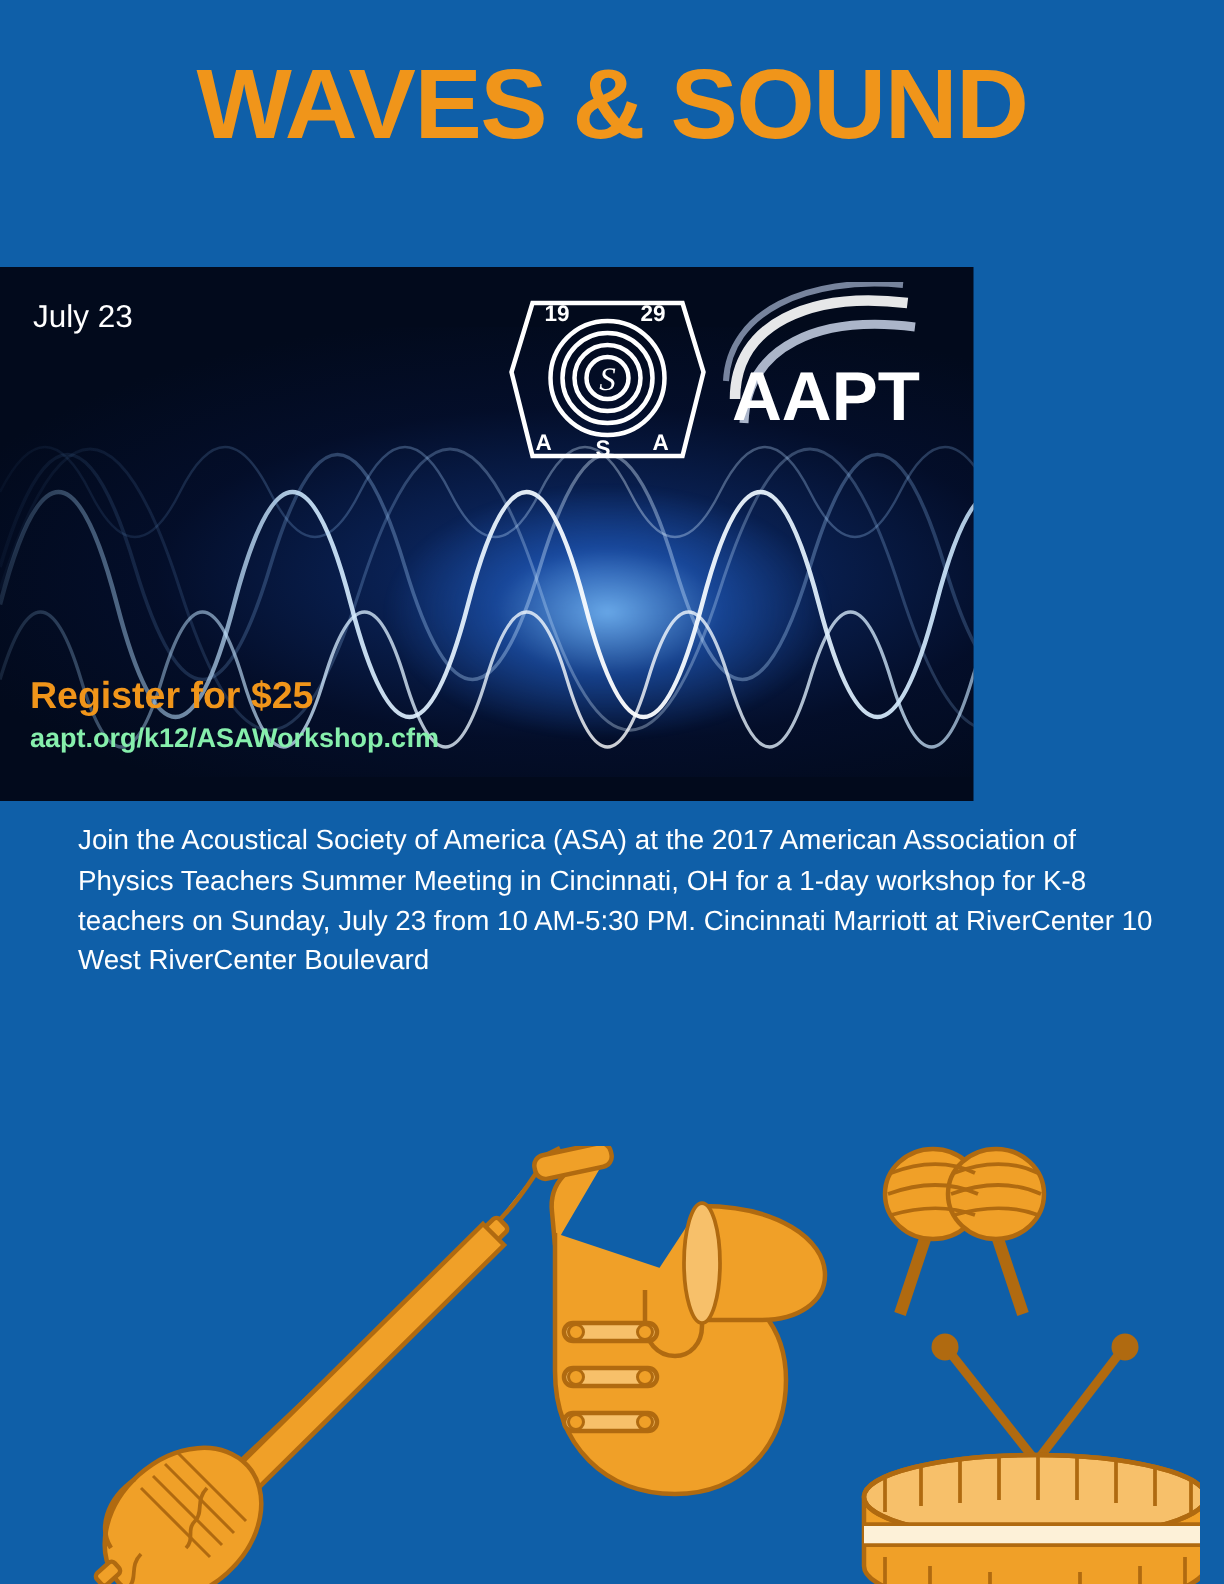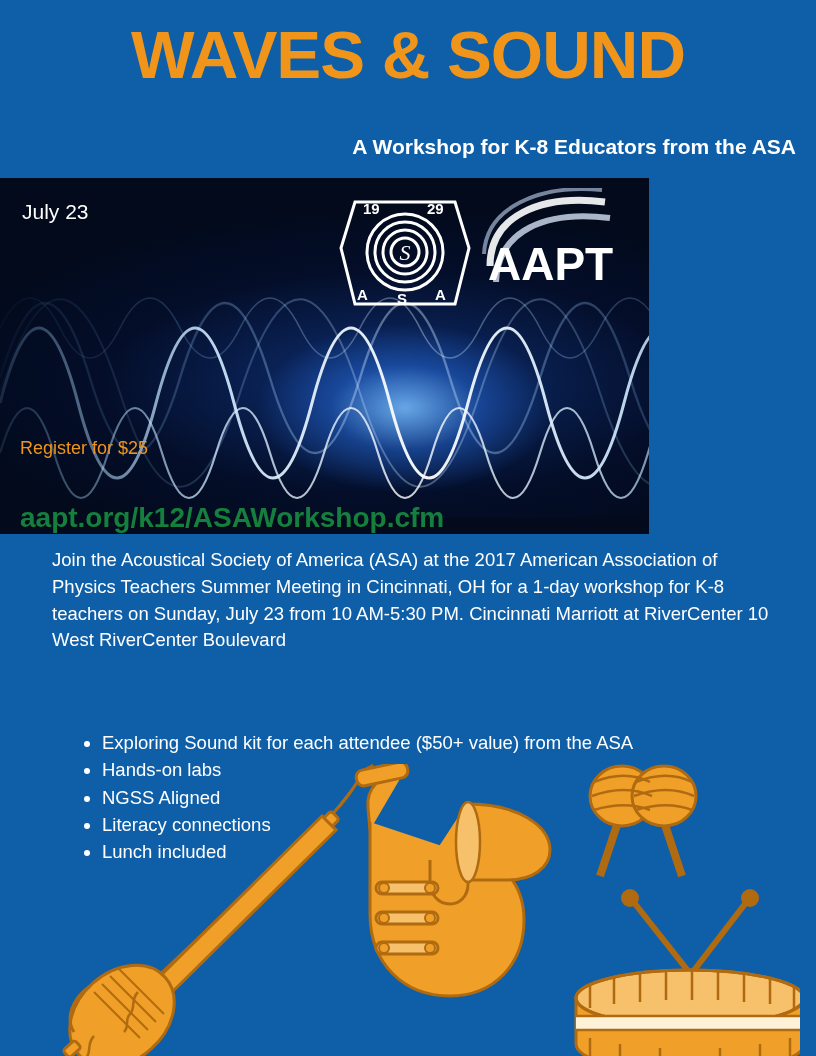--- a/index.html
+++ b/index.html
@@ -17,21 +17,21 @@
     position: relative;
     width: 816px;
     height: 1056px;
     background: #0f5fa8;
     overflow: hidden;
   }
 
   
   .header {
     position: absolute;
-    left: 0; top: 0;
+    left: 0; top: 14px;
     width: 816px;
     height: 158px;
     background: #0f5fa8;
   }
   .title {
     position: absolute;
     left: 0; top: 22px;
     width: 816px;
     text-align: center;
     color: #f0951a;
@@ -85,30 +85,30 @@
     color: #ffffff;
     font-size: 21px;
   }
   .logos {
     position: absolute;
     right: 14px; top: 10px;
     width: 300px; height: 130px;
   }
   .register {
     position: absolute;
-    left: 20px; top: 260px;
+    left: 20px; top: 272px;
     color: #f0951a;
+    font-size: 25px;
+    font-weight: bold;
+  }
+  .url {
+    position: absolute;
+    left: 20px; top: 304px;
+    color: #86efac;
     font-size: 18px;
-    font-weight: normal;
-  }
-  .url {
-    position: absolute;
-    left: 20px; top: 324px;
-    color: #15803d;
-    font-size: 28px;
     font-weight: bold;
   }
 
   
   .body-area {
     position: absolute;
     left: 0; top: 534px;
     width: 816px;
     height: 592px;
     background: #0f5fa8;
@@ -139,21 +139,20 @@
     width: 740px; height: 295px;
   }
 </style>
 </head>
 <body>
 
 <div class="poster">
 
   <div class="header">
     <div class="title">WAVES &amp; SOUND</div>
-    <div class="subtitle">A Workshop for K-8 Educators from the ASA</div>
   </div>
 
   <div class="hero">
     <div class="hero-glow2"></div>
     <div class="hero-glow"></div>
 
     <svg width="816" height="356" viewBox="0 0 816 356">
       <defs>
         <linearGradient id="wavefade" x1="0" y1="0" x2="1" y2="0">
           <stop offset="0%" stop-color="#9fd4ff" stop-opacity="0.15"></stop>
@@ -209,27 +208,20 @@
       </svg>
     </div>
 
     <div class="register">Register for $25</div>
     <div class="url">aapt.org/k12/ASAWorkshop.cfm</div>
   </div>
 
   <div class="body-area">
     <div class="para para1">Join the Acoustical Society of America (ASA) at the 2017 American Association of Physics Teachers Summer Meeting in Cincinnati, OH for a 1-day workshop for K-8 teachers on Sunday, July 23 from 10 AM-5:30 PM. Cincinnati Marriott at RiverCenter 10 West RiverCenter Boulevard</div>
 
-    <ul class="bullets">
-      <li>Exploring Sound kit for each attendee ($50+ value) from the ASA</li>
-      <li>Hands-on labs</li>
-      <li>NGSS Aligned</li>
-      <li>Literacy connections</li>
-      <li>Lunch included</li>
-    </ul>
 
     <div class="instruments">
       <svg width="740" height="295" viewBox="0 0 740 295">
         <g stroke="#b06a10" stroke-width="3" fill="#f0a028">
 
           <g>
             <path d="M300,8 L312,2 L318,14 L306,20 Z"></path>
             <path d="M300,14 C 292,26 286,36 276,46 L262,62"></path>
             <path d="M268,56 L280,68 L96,246 L78,234 Z" fill="none" stroke="none"></path>
             <rect x="258" y="52" width="20" height="12" rx="3" transform="rotate(-44 268 58)"></rect>

